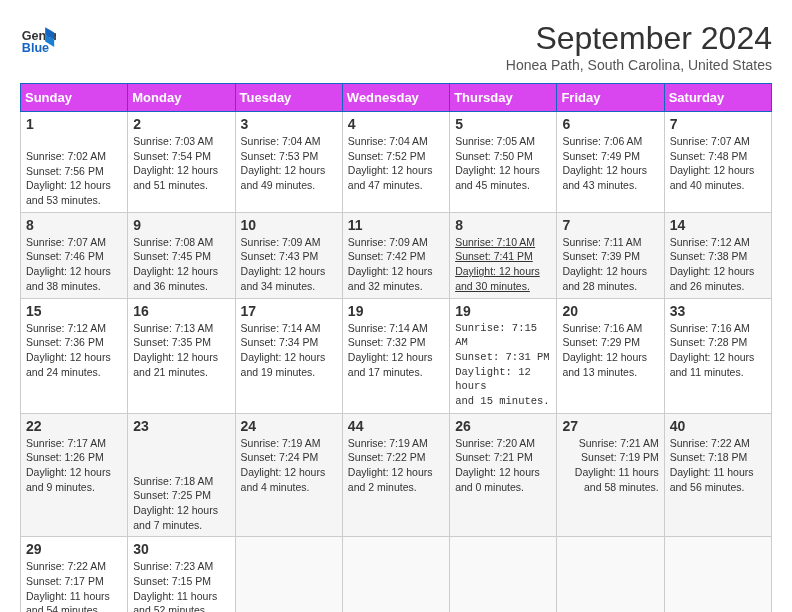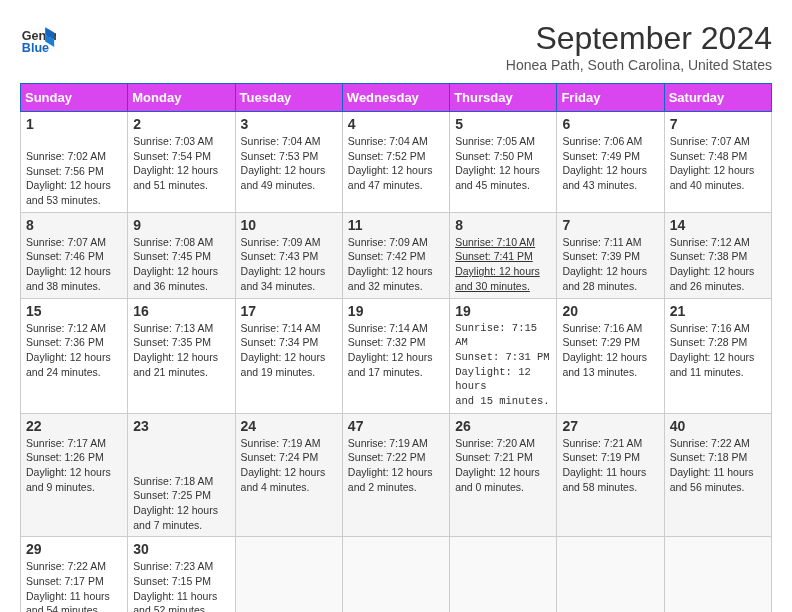--- a/index.html
+++ b/index.html
@@ -248,21 +248,21 @@
 and 15 minutes.</div>
         </td>
         <td>
           <span class="day-num">20</span>
           <div class="day-info" style="white-space: pre-line;">Sunrise: 7:16 AM
 Sunset: 7:29 PM
 Daylight: 12 hours
 and 13 minutes.</div>
         </td>
         <td>
-          <span class="day-num">21</span>
+          <span class="day-num">33</span>
           <div class="day-info" style="white-space: pre-line;">Sunrise: 7:16 AM
 Sunset: 7:28 PM
 Daylight: 12 hours
 and 11 minutes.</div>
         </td>
       </tr>
       <tr>
         <td>
           <span class="day-num">22</span>
           <div class="day-info" style="white-space: pre-line;">Sunrise: 7:17 AM
@@ -278,36 +278,36 @@
 and 7 minutes.</div>
         </td>
         <td>
           <span class="day-num">24</span>
           <div class="day-info" style="white-space: pre-line;">Sunrise: 7:19 AM
 Sunset: 7:24 PM
 Daylight: 12 hours
 and 4 minutes.</div>
         </td>
         <td>
-          <span class="day-num">47</span>
+          <span class="day-num">44</span>
           <div class="day-info" style="white-space: pre-line;">Sunrise: 7:19 AM
 Sunset: 7:22 PM
 Daylight: 12 hours
 and 2 minutes.</div>
         </td>
         <td>
           <span class="day-num">26</span>
           <div class="day-info" style="white-space: pre-line;">Sunrise: 7:20 AM
 Sunset: 7:21 PM
 Daylight: 12 hours
 and 0 minutes.</div>
         </td>
         <td>
           <span class="day-num">27</span>
-          <div class="day-info" style="white-space: pre-line;">Sunrise: 7:21 AM
+          <div class="day-info" style="white-space: pre-line; text-align: right;">Sunrise: 7:21 AM
 Sunset: 7:19 PM
 Daylight: 11 hours
 and 58 minutes.</div>
         </td>
         <td>
           <span class="day-num">40</span>
           <div class="day-info" style="white-space: pre-line;">Sunrise: 7:22 AM
 Sunset: 7:18 PM
 Daylight: 11 hours
 and 56 minutes.</div>

